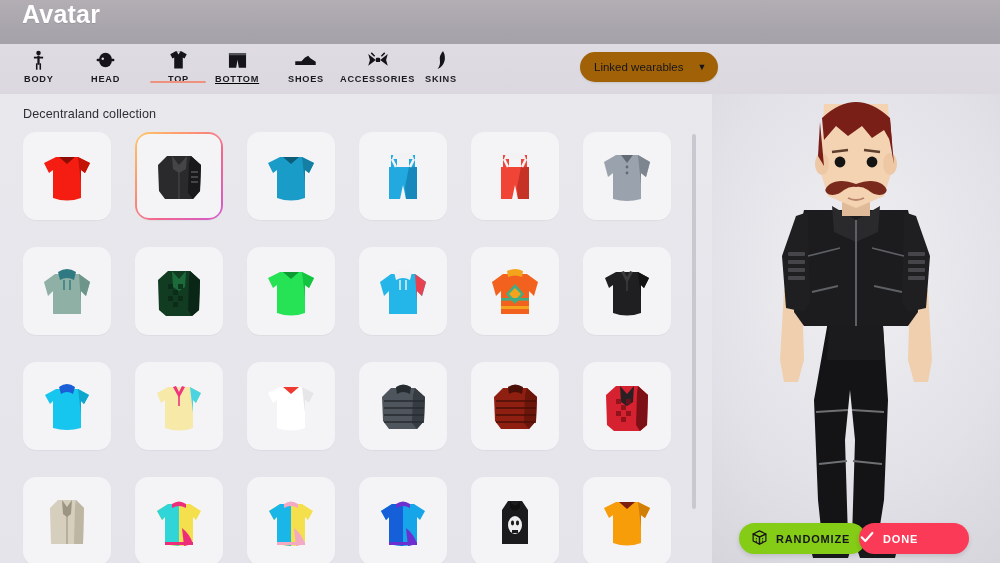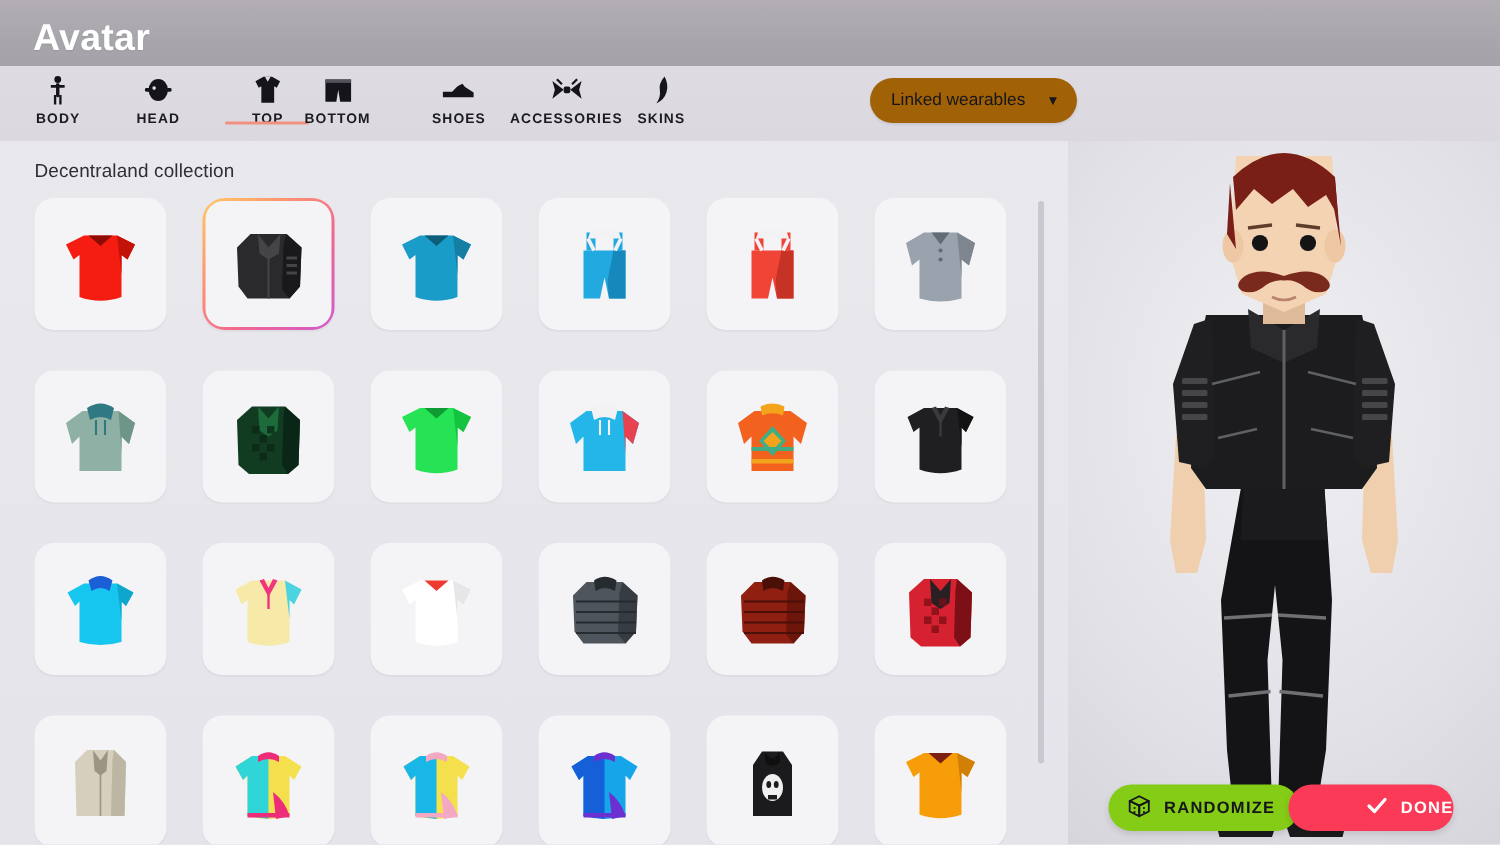--- a/index.html
+++ b/index.html
@@ -7,21 +7,21 @@
   body {
     font-family: "Liberation Sans", sans-serif;
     background: #e8e7ec;
     position: relative;
   }
 
   
   #app-header {
     position: absolute; top: 0; left: 0; width: 1000px; height: 51px;
     background: linear-gradient(180deg,#b2aeb4 0%, #a9a5ac 55%, #a3a0a8 100%);
-    display: flex; align-items: center;
+    display: flex; 
   }
   #app-header .title {
     color: #ffffff; font-size: 25px; font-weight: 700;
     letter-spacing: .2px; margin-left: 22px;
     text-shadow: 0 1px 1px rgba(0,0,0,.10);
   }
 
   
   #tabbar {
     position: absolute; top: 44px; left: 0; width: 1000px; height: 50px;
@@ -120,21 +120,21 @@
     box-shadow: 0 2px 5px rgba(0,0,0,.13);
     cursor: pointer; border: none;
   }
   #randomize-button .rlabel {
     font-size: 11px; font-weight: 700; letter-spacing: .85px; color: #16151b;
   }
   #done-button {
     position: absolute; left: 859px; top: 523px;
     width: 110px; height: 31px;
     background: #fa3a56; border-radius: 16px;
-    display: flex; align-items: center; justify-content: flex-end; gap: 8px;
+    display: flex; align-items: center; justify-content: flex-start; gap: 8px;
     box-shadow: 0 2px 5px rgba(0,0,0,.13);
     cursor: pointer; border: none;
   }
   #done-button .dlabel {
     font-size: 11px; font-weight: 700; letter-spacing: .85px; color: #ffffff;
   }
 </style>
 </head>
 <body>
 
@@ -171,21 +171,21 @@
     <div class="tab active" style="position: absolute; left: 168px;">
       <span class="ticon">
         <svg width="19" height="20" viewBox="0 0 24 25" fill="#15141a">
           <path d="M8.4 1.4 L15.6 1.4 L22.4 5.2 L19.6 10.6 L17.4 9.4 L17.4 23.2 L6.6 23.2 L6.6 9.4 L4.4 10.6 L1.6 5.2 Z"></path>
           <path d="M9.6 1.4 L12 5.6 L14.4 1.4" fill="#dedce2"></path>
         </svg>
       </span>
       <span class="tlabel">TOP</span>
       <span class="underline"></span>
     </div>
-    <div class="tab" style="position: absolute; left: 203px;">
+    <div class="tab" style="position: absolute; left: 215px; text-decoration: underline;">
       <span class="ticon">
         <svg width="21" height="17" viewBox="0 0 26 21" fill="#15141a">
           <path d="M2.4 1.2 L23.6 1.2 L23.6 19.6 L14.6 19.6 L13 9.6 L11.4 19.6 L2.4 19.6 Z"></path>
           <rect x="2.4" y="1.2" width="21.2" height="2.8" fill="#52525a"></rect>
         </svg>
       </span>
       <span class="tlabel">BOTTOM</span>
       <span class="underline"></span>
     </div>
     <div class="tab" style="position: absolute; left: 288px;">

